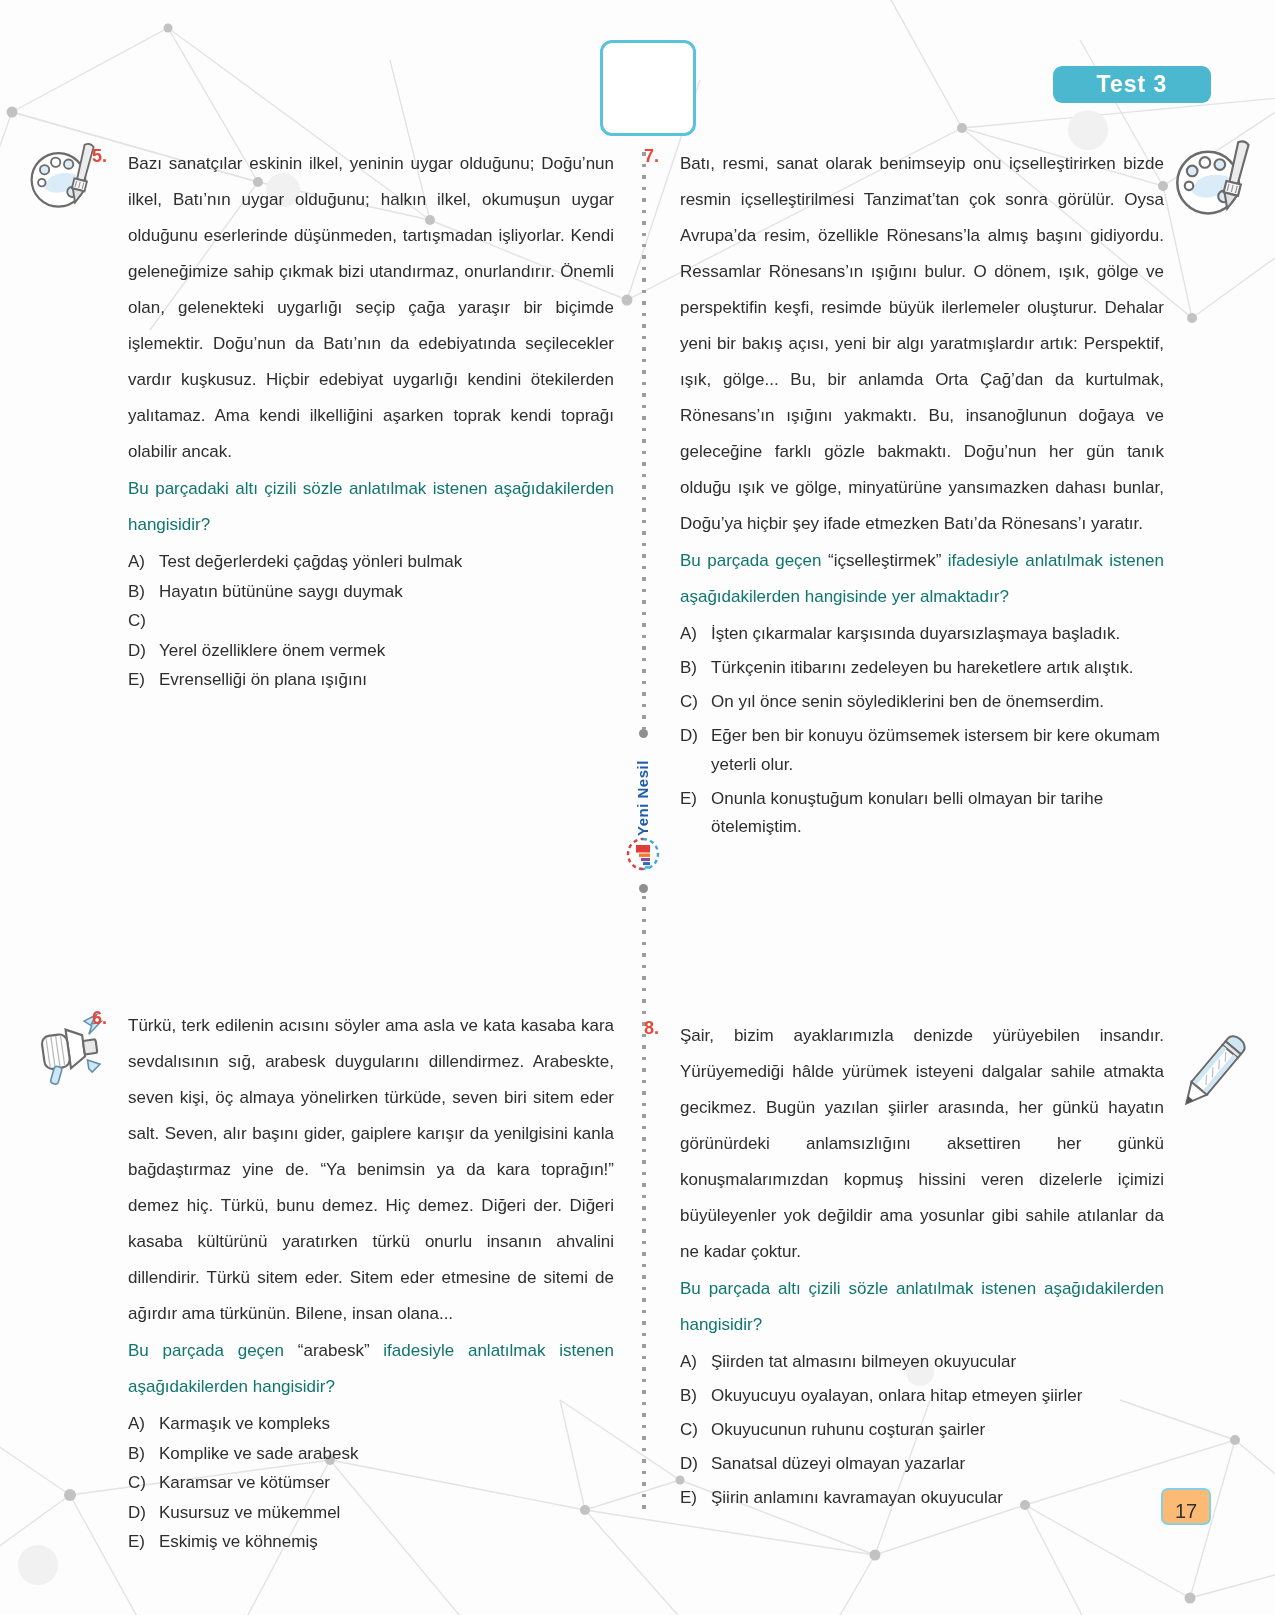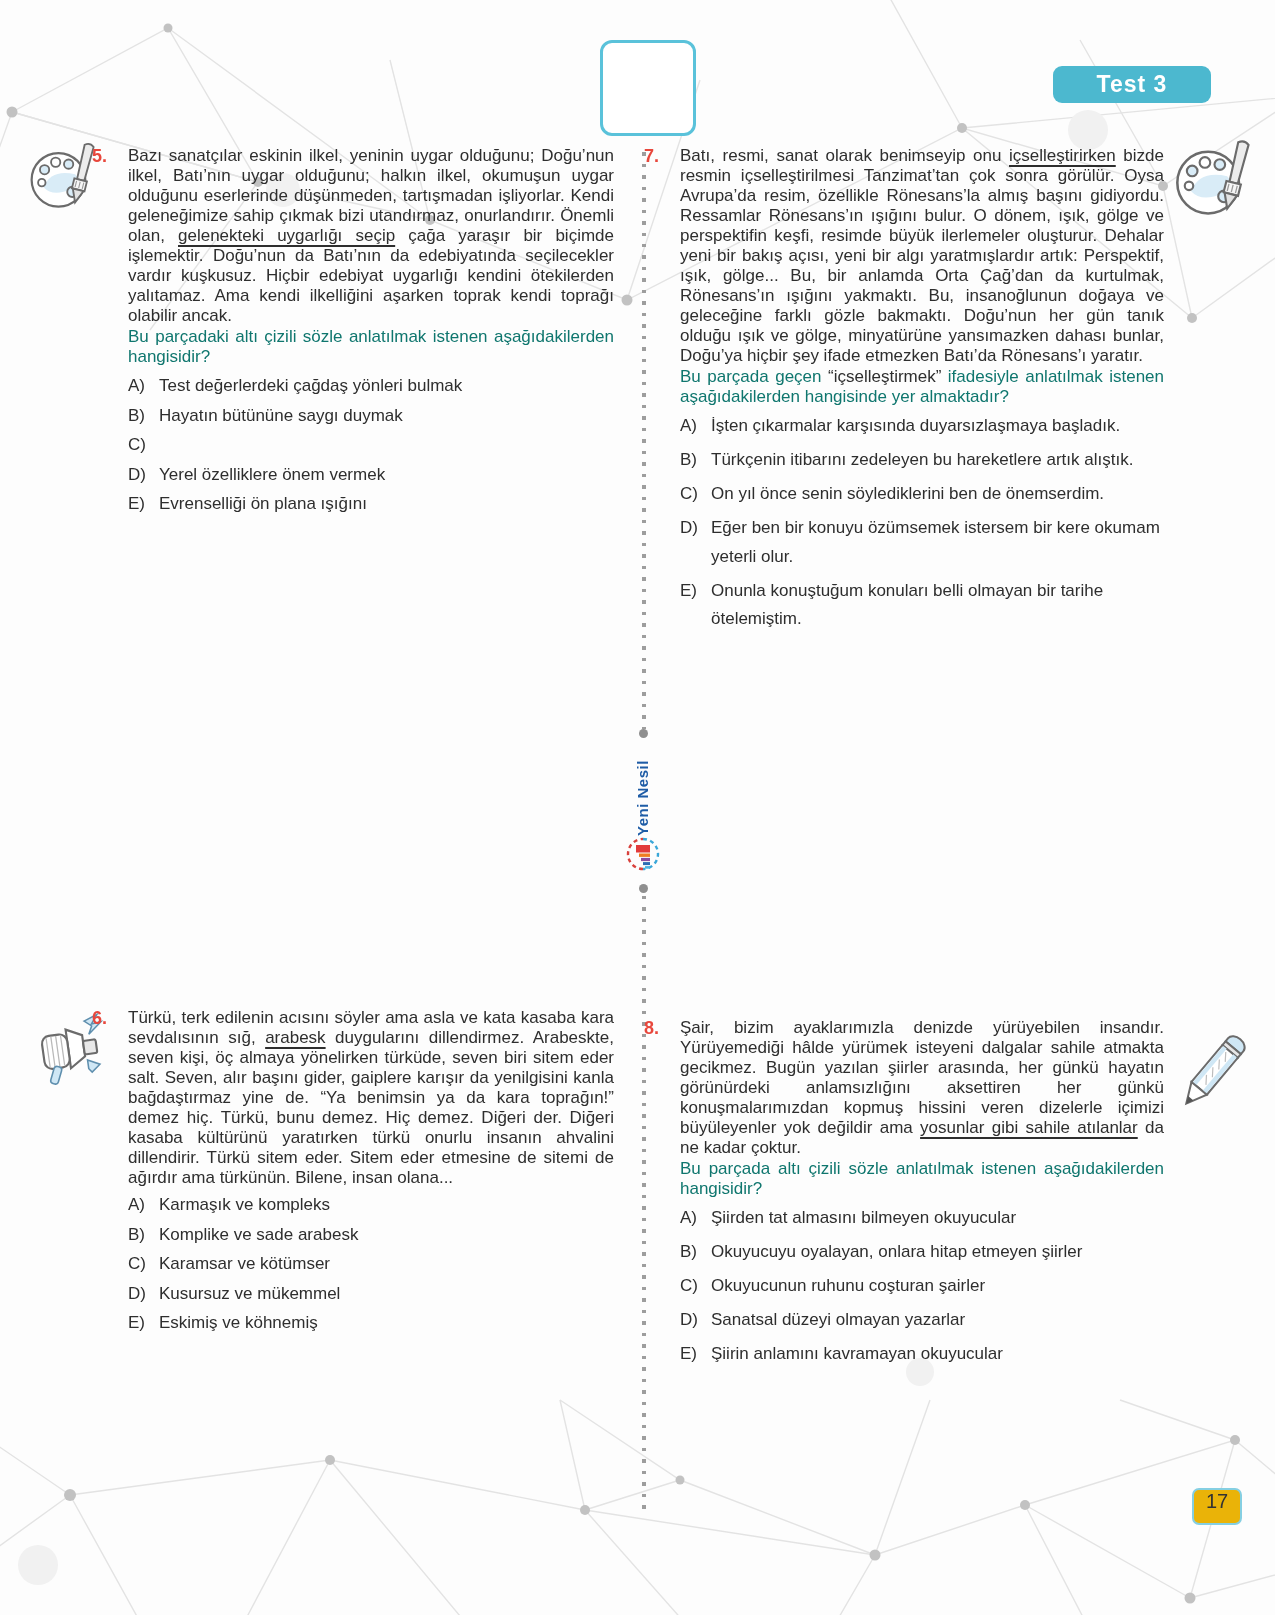--- a/index.html
+++ b/index.html
@@ -27,33 +27,33 @@
   .brand-text{left:629px;top:758px;width:26px;height:80px;
     writing-mode:vertical-rl;transform:rotate(180deg);
     display:flex;align-items:center;justify-content:center;
     color:#1e5ca6;font-weight:bold;font-size:15px;letter-spacing:.5px;white-space:nowrap}
   .brand-icon{left:626px;top:837px;width:34px;height:34px}
 
   
   .question{position:absolute;z-index:1}
   .qnum{position:absolute;left:-36px;top:0;font-weight:bold;font-size:18px;color:#e8473c}
   .qicon{position:absolute}
-  .passage,.stem{font-size:17px;line-height:20px;text-align:justify;margin:0;color:#2e2e2e}
+  .passage,.stem{font-size:17px;line-height:36px;text-align:justify;margin:0;color:#2e2e2e}
   .stem{margin:1px 0 5px}
-  .u{text-decoration:underline;text-underline-offset:4px;text-decoration-thickness:1.5px}
+  .u{text-underline-offset:4px;text-decoration-thickness:1.5px}
   .b{font-weight:normal;color:#0f766e}
   .options{margin-top:3px;display:flex;flex-direction:column}
   .option{display:flex;font-size:17px;line-height:28.5px}
   .option .letter{width:31px;flex:none}
   .gap-sm .option{margin-bottom:1px}
   .gap-lg .option{margin-bottom:5.5px}
 
   
-  .page-no{left:1192px;top:1488px;width:46px;height:33px;background:#eab308;
-    border:2px solid #85cfe2;border-radius:7px;display:flex;align-items:flex-start;
+  .page-no{left:1161px;top:1488px;width:46px;height:33px;background:#fdba74;
+    border:2px solid #85cfe2;border-radius:7px;display:flex;align-items:flex-end;
     justify-content:center;font-size:20px;color:#333}
 </style>
 </head>
 <body>
 
 <svg id="net" width="1275" height="1615" viewBox="0 0 1275 1615">
   <g stroke="#e3e3e3" stroke-width="1.4" fill="none">
     <path d="M12 112 L168 28 L258 182 Z"></path>
     <path d="M12 112 L258 182 L430 220 L627 300 L962 128 L1163 186 L1300 96"></path>
     <path d="M168 28 L430 220 M12 112 L-30 230 M258 182 L150 330 M430 220 L390 60 M627 300 L700 80"></path>
@@ -158,20 +158,21 @@
       <rect x="14" y="26" width="26" height="34" rx="8" fill="#fff" stroke="#6b6b6b" stroke-width="2.2"></rect>
       <path d="M19 28 v30 M24 27 v32 M29 27 v32 M34 27 v31" stroke="#b9b9b9" stroke-width="1.3"></path>
       <rect x="56" y="36" width="13" height="14" rx="2" fill="#e8e8e8" stroke="#6b6b6b" stroke-width="2.2"></rect>
       <path d="M60 16 l14 -5 -7 9 10 -1 -14 11 4 -8 z" fill="#cfe7f5" stroke="#5f8fae" stroke-width="1.6"></path>
       <path d="M58 56 l12 6 -9 7 -3 -4 z" fill="#cfe7f5" stroke="#5f8fae" stroke-width="1.6"></path>
       <rect x="20" y="58" width="8" height="18" rx="3" transform="rotate(24 24 67)" fill="#cfe7f5" stroke="#5f8fae" stroke-width="1.6"></rect>
     </g>
   </svg>
   <span class="qnum">6.</span>
   <p class="passage"><span>Türkü, terk edilenin acısını söyler ama asla ve kata kasaba kara sevdalısının sığ, </span><span class="u">arabesk</span><span> duygularını dillendirmez. Arabeskte, seven kişi, öç almaya yönelirken türküde, seven biri sitem eder salt. Seven, alır başını gider, gaiplere karışır da yenilgisini kanla bağdaştırmaz yine de. “Ya benimsin ya da kara toprağın!” demez hiç. Türkü, bunu demez. Hiç demez. Diğeri der. Diğeri kasaba kültürünü yaratırken türkü onurlu insanın ahvalini dillendirir. Türkü sitem eder. Sitem eder etmesine de sitemi de ağırdır ama türkünün. Bilene, insan olana...</span></p>
+  <p class="stem"><span class="b">Bu parçada geçen </span><span>“arabesk” </span><span class="b">ifadesiyle anlatılmak istenen aşağıdakilerden hangisidir?</span></p>
   <div class="options gap-sm">
     <div class="option">
         <span class="letter">A)</span>
         <span>Karmaşık ve kompleks</span>
       </div>
     <div class="option">
         <span class="letter">B)</span>
         <span>Komplike ve sade arabesk</span>
       </div>
     <div class="option">

